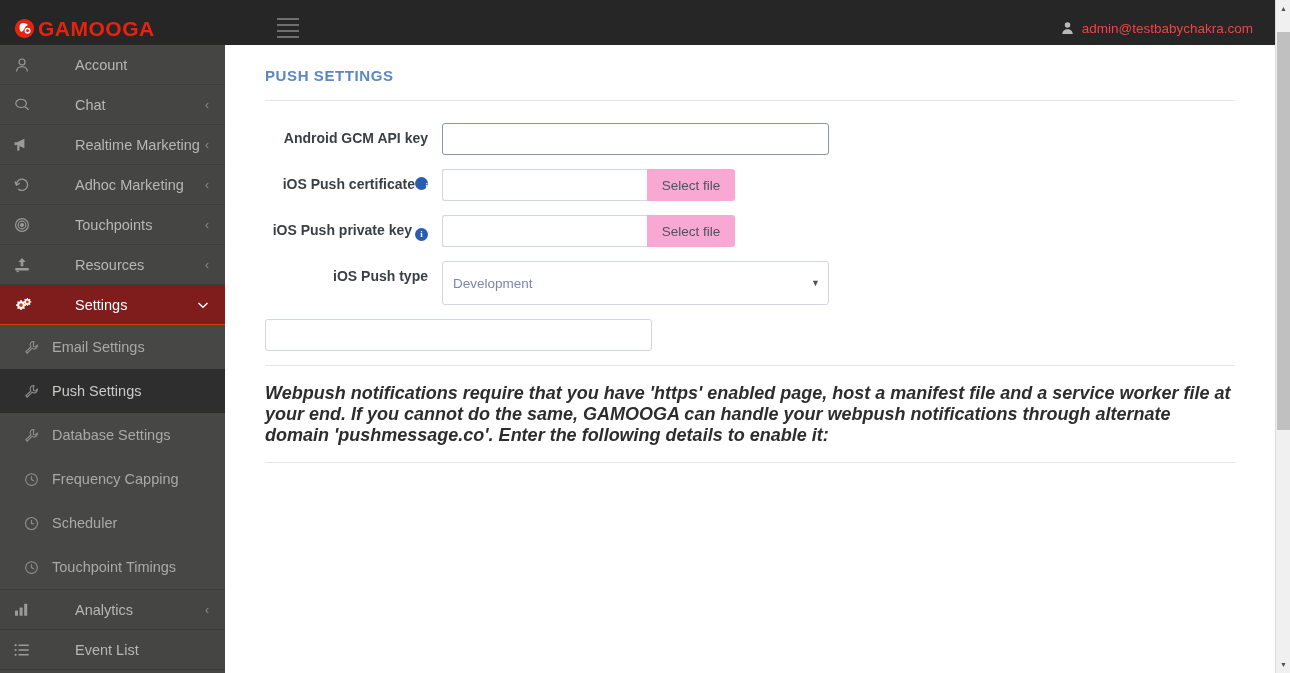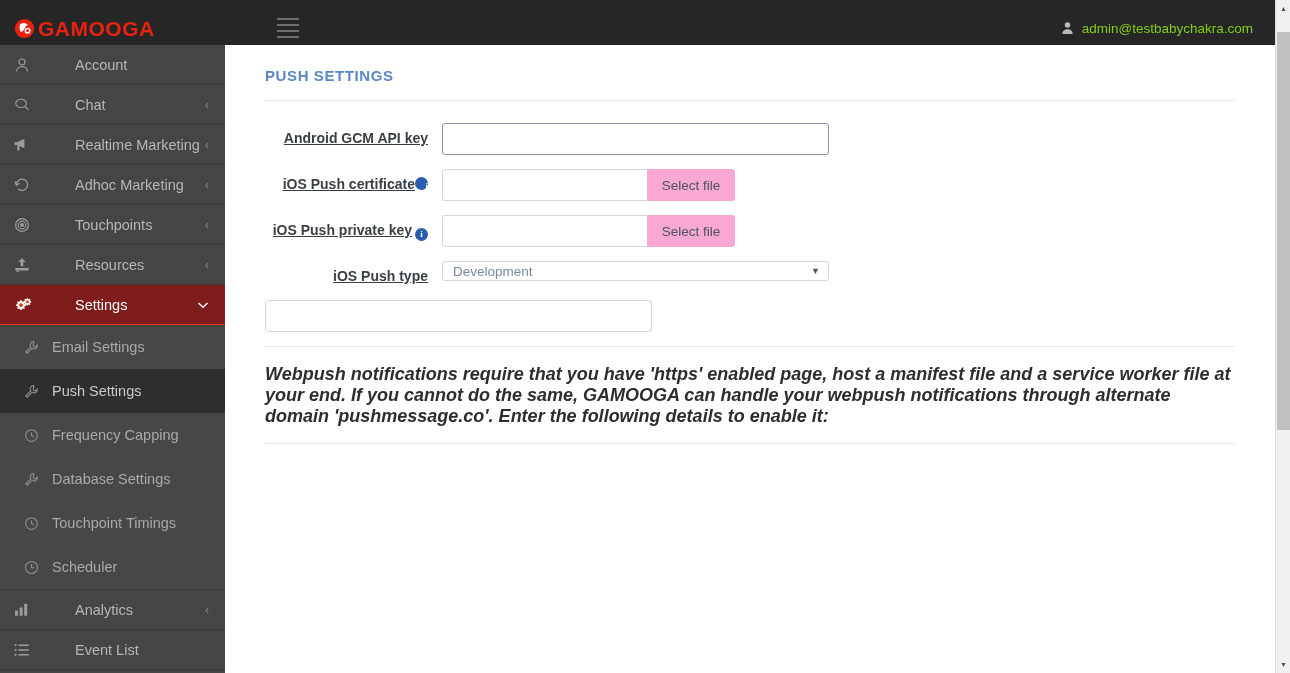--- a/index.html
+++ b/index.html
@@ -27,21 +27,21 @@
     color: #e8220f; line-height: 1;
   }
   .hamburger {
     width: 34px; height: 30px; margin-left: 10px;
     display: flex; flex-direction: column; justify-content: center;
     align-items: center; gap: 4px; cursor: pointer;
   }
   .hamburger span { display:block; width: 22px; height: 2px; background: #6f6f6f; }
   .topbar-right {
     margin-left: auto; display: flex; align-items: center;
-    padding-right: 22px; color: #84cc16; font-size: 13.5px;
+    padding-right: 22px; color: #ef4444; font-size: 13.5px;
   }
   .user-icon { margin-right: 8px; display:flex; align-items:center; }
 
   
   .sidebar {
     position: absolute; top: 45px; left: 0; width: 225px; bottom: 0;
     background: #454543; overflow: hidden;
   }
   .nav-item {
     display: flex; align-items: center; height: 40px;
@@ -79,21 +79,21 @@
   }
   .hr { height: 1px; background: #e6e6e6; }
 
   .form { padding-top: 22px; }
   .form-row {
     display: flex; align-items: flex-start; margin-bottom: 14px;
   }
   .form-label {
     width: 177px; flex: 0 0 177px; text-align: right;
     font-size: 14px; font-weight: bold; color: #3a3f44;
-    line-height: 19px; padding-right: 14px; padding-top: 6px; text-decoration: underline;
+    line-height: 19px; padding-right: 14px; padding-top: 6px;
   }
   .form-control { flex: 1 1 auto; }
 
   .txt-input {
     width: 387px; height: 32px; border: 1px solid #d2d6de;
     border-radius: 3px; background: #fff; outline: none;
     padding: 0 10px; font-size: 13.5px; color: #444;
     font-family: "Liberation Sans", sans-serif;
   }
   .txt-input.focused { border-color: #8a94ab; }
@@ -103,21 +103,21 @@
     flex: 1 1 auto; border: 1px solid #d2d6de; border-right: none;
     border-radius: 3px 0 0 3px; background: #fff;
   }
   .file-btn {
     flex: 0 0 88px; background: #f9a8d4; border: none;
     border-radius: 0 3px 3px 0; color: #4b5360; font-size: 13.5px;
     display: flex; align-items: center; justify-content: center;
     cursor: pointer; font-family: "Liberation Sans", sans-serif;
   }
 
-  .select-wrap { position: relative; width: 387px; height: 20px; }
+  .select-wrap { position: relative; width: 387px; height: 44px; }
   .select-box {
     width: 100%; height: 100%; border: 1px solid #d2d6de; border-radius: 3px;
     background: #fff; display: flex; align-items: center;
     padding: 0 24px 0 10px; font-size: 13.5px; color: #7b88a8; cursor: pointer;
   }
   .select-caret {
     position: absolute; right: 9px; top: 50%; transform: translateY(-50%);
     font-size: 9px; color: #555; pointer-events: none;
   }
 
@@ -293,54 +293,54 @@
           <svg width="15" height="15" viewBox="0 0 16 16" fill="none" stroke="currentColor" stroke-width="1.2">
             <path d="M10.6 1.8a3.4 3.4 0 0 0-3.3 5.5L2 12.6l1.4 1.4 5.3-5.3a3.4 3.4 0 0 0 5.5-3.3l-2 2-1.8-.5-.5-1.8z"></path>
           </svg>
         </span>
         <span class="lbl">Push Settings</span>
       </div>
 
       <div class="sub-item">
         <span class="ico">
           <svg width="15" height="15" viewBox="0 0 16 16" fill="none" stroke="currentColor" stroke-width="1.2">
+            <path d="M10.6 1.8a3.4 3.4 0 0 0-3.3 5.5L2 12.6l1.4 1.4 5.3-5.3a3.4 3.4 0 0 0 5.5-3.3l-2 2-1.8-.5-.5-1.8z"></path>
+          </svg>
+        </span>
+        <span class="lbl">Database Settings</span>
+      </div>
+
+      <div class="sub-item">
+        <span class="ico">
+          <svg width="15" height="15" viewBox="0 0 16 16" fill="none" stroke="currentColor" stroke-width="1.2">
             <circle cx="8" cy="8" r="6.2"></circle>
               <path d="M8 4.6 L8 8 L10.6 9.6"></path>
           </svg>
         </span>
         <span class="lbl">Frequency Capping</span>
       </div>
 
       <div class="sub-item">
         <span class="ico">
           <svg width="15" height="15" viewBox="0 0 16 16" fill="none" stroke="currentColor" stroke-width="1.2">
-            <path d="M10.6 1.8a3.4 3.4 0 0 0-3.3 5.5L2 12.6l1.4 1.4 5.3-5.3a3.4 3.4 0 0 0 5.5-3.3l-2 2-1.8-.5-.5-1.8z"></path>
-          </svg>
-        </span>
-        <span class="lbl">Database Settings</span>
+            <circle cx="8" cy="8" r="6.4"></circle>
+              <path d="M8 4.2 L8 8.2 L10.8 8.2"></path>
+          </svg>
+        </span>
+        <span class="lbl">Scheduler</span>
       </div>
 
       <div class="sub-item">
         <span class="ico">
           <svg width="15" height="15" viewBox="0 0 16 16" fill="none" stroke="currentColor" stroke-width="1.2">
             <circle cx="8" cy="8" r="6.2"></circle>
               <path d="M8 4.6 L8 8 L10.6 9.6"></path>
           </svg>
         </span>
         <span class="lbl">Touchpoint Timings</span>
-      </div>
-
-      <div class="sub-item">
-        <span class="ico">
-          <svg width="15" height="15" viewBox="0 0 16 16" fill="none" stroke="currentColor" stroke-width="1.2">
-            <circle cx="8" cy="8" r="6.4"></circle>
-              <path d="M8 4.2 L8 8.2 L10.8 8.2"></path>
-          </svg>
-        </span>
-        <span class="lbl">Scheduler</span>
       </div>
 
       <div class="subnav-bottom-border"></div>
     </div>
 
     <div class="nav-item">
       <span class="ico">
         <svg width="16" height="15" viewBox="0 0 16 15" fill="currentColor">
           <rect x="1" y="8.5" width="3" height="5.2" rx="0.5"></rect>
           <rect x="5.6" y="5.6" width="3" height="8.1" rx="0.5"></rect>

